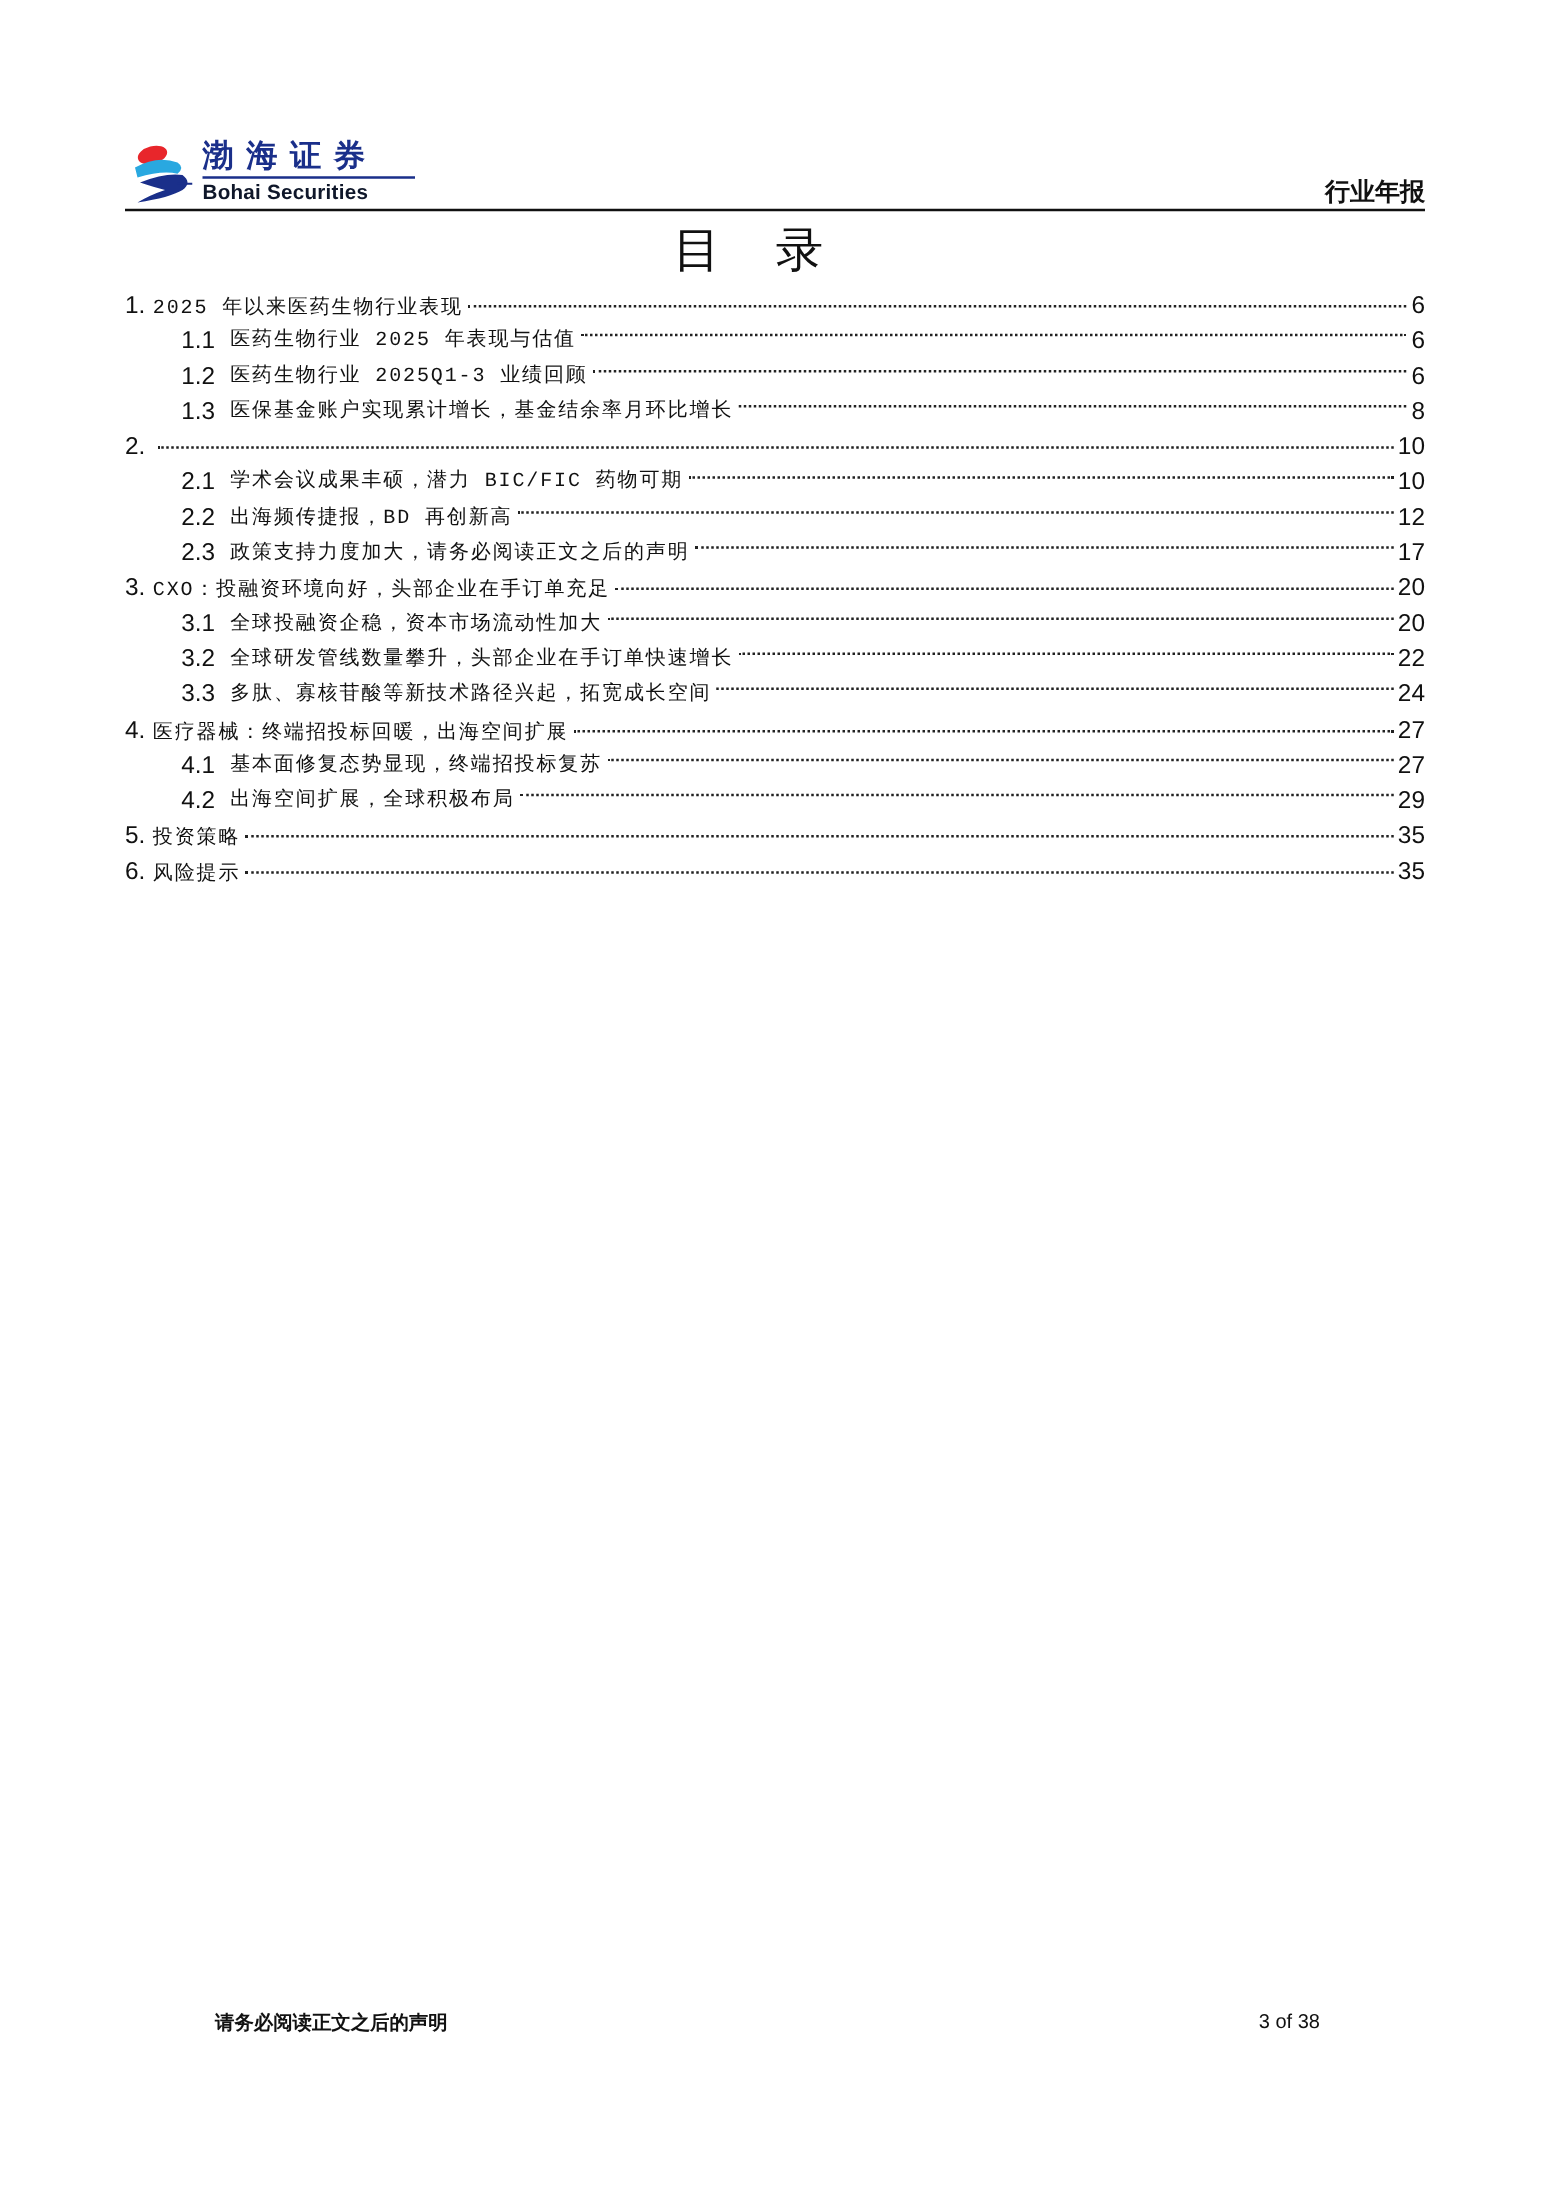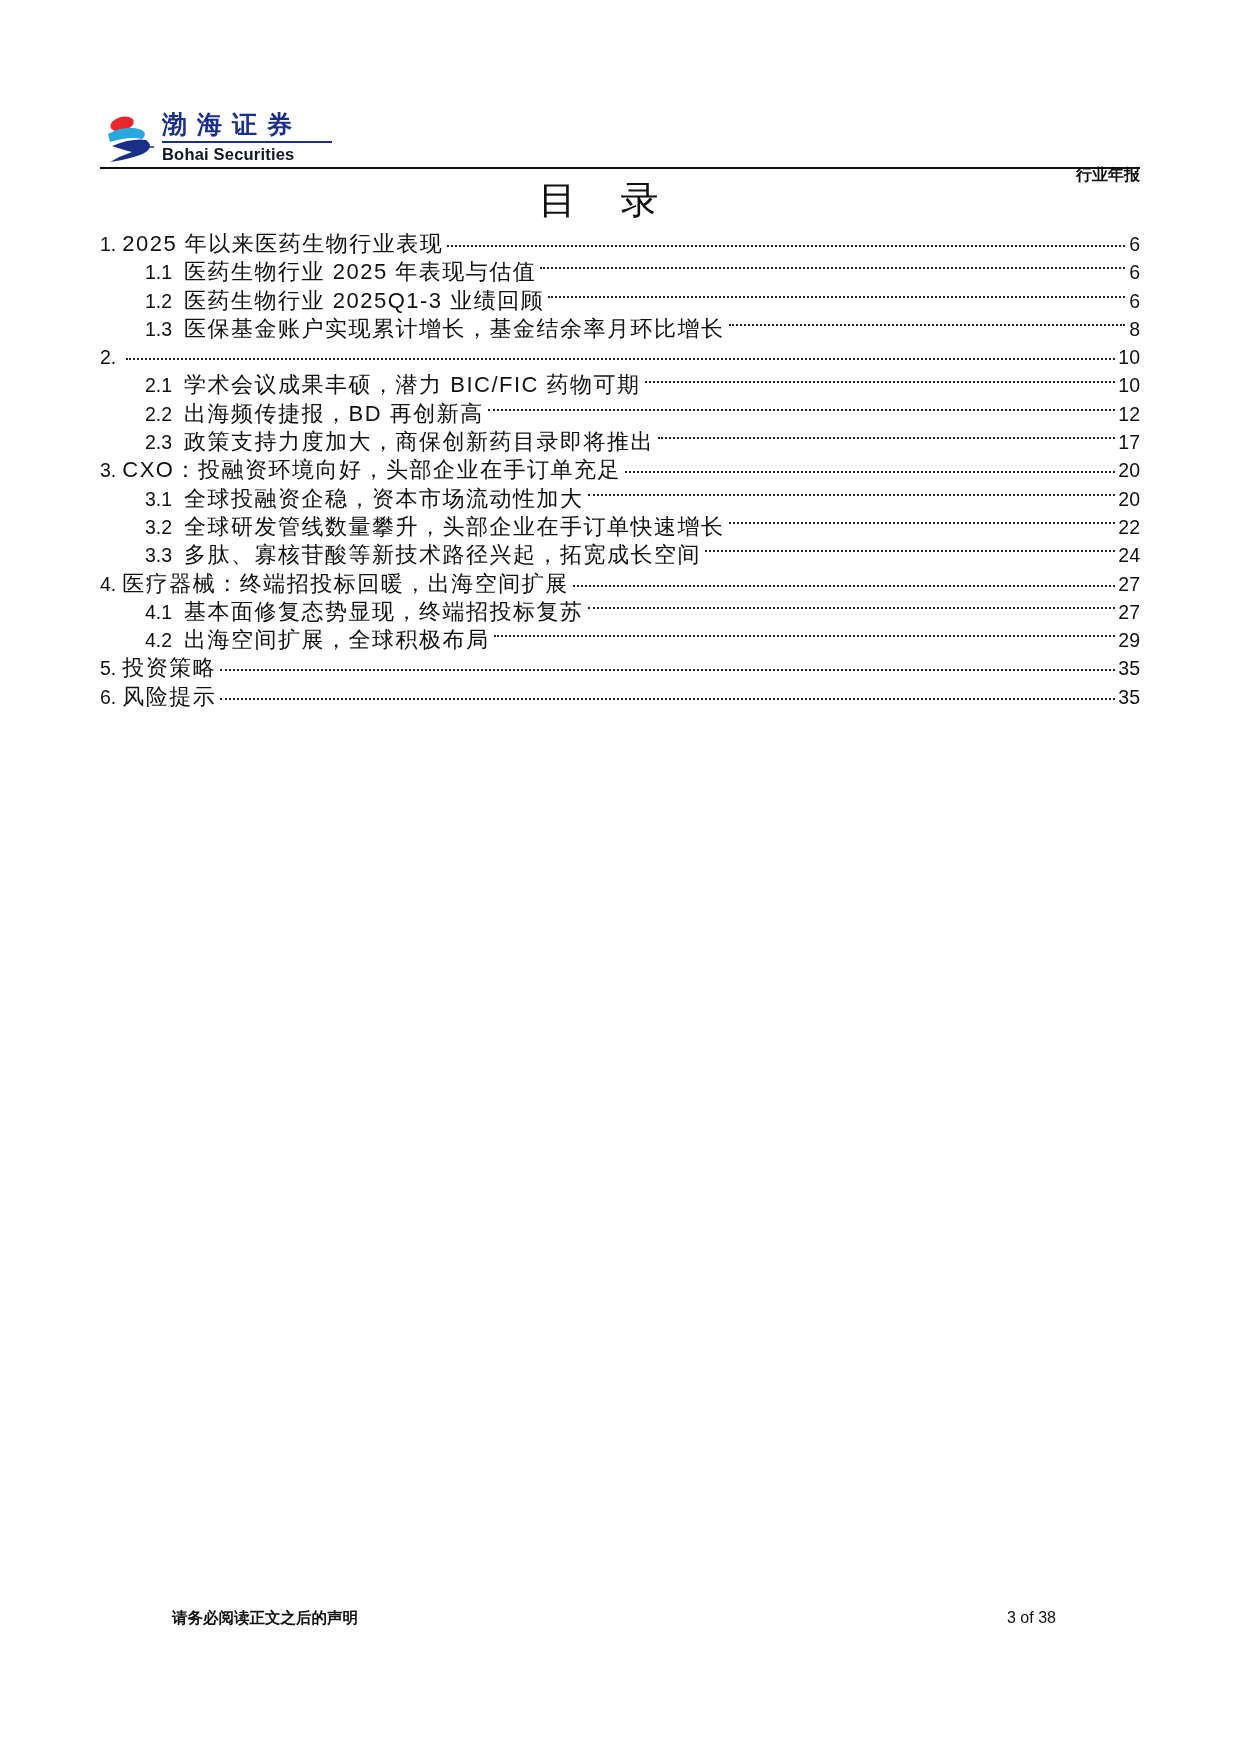--- a/index.html
+++ b/index.html
@@ -65,24 +65,23 @@
       color: #0f172a;
       line-height: 20px;
       letter-spacing: 0.2px;
     }
     .report-type {
       position: absolute;
       right: 0px;
       top: 42px;
       font-family: "DejaVu Serif", serif;
       font-weight: bold;
-      font-size: 16px;
+      font-size: 20px;
       color: #111;
       line-height: 22px;
-      margin-top: 22px;
     }
     .header-rule {
       position: absolute;
       left: 100px;
       top: 167px;
       width: 1040px;
       height: 1.5px;
       background: #111;
     }
     .toc-title {
@@ -118,22 +117,22 @@
       align-items: center;
     }
     .toc-num {
       font-family: "Liberation Sans", sans-serif;
       margin-right: 6px;
     }
     .toc-row.level-2 .toc-num {
       margin-right: 12px;
     }
     .toc-text {
-      font-family: Liberation Sans, sans-serif;
-      font-size: 22px;
+      font-family: Liberation Mono, monospace;
+      font-size: 16px;
       letter-spacing: 1.5px;
     }
     .toc-leader {
       flex: 1;
       border-bottom: 2px dotted #222;
       margin: 0 3px 0 4px;
       position: relative;
       top: -4px;
       min-width: 20px;
     }
@@ -221,21 +220,21 @@
       <span class="toc-page">10</span>
     </div>
     <div class="toc-row level-2">
       <span class="toc-num">2.2</span>
       <span class="toc-text">出海频传捷报，BD 再创新高</span>
       <span class="toc-leader"></span>
       <span class="toc-page">12</span>
     </div>
     <div class="toc-row level-2">
       <span class="toc-num">2.3</span>
-      <span class="toc-text">政策支持力度加大，商保创新药目录即将推出</span>
+      <span class="toc-text">政策支持力度加大，请务必阅读正文之后的声明</span>
       <span class="toc-leader"></span>
       <span class="toc-page">17</span>
     </div>
     <div class="toc-row level-1">
       <span class="toc-num">3.</span>
       <span class="toc-text">CXO：投融资环境向好，头部企业在手订单充足</span>
       <span class="toc-leader"></span>
       <span class="toc-page">20</span>
     </div>
     <div class="toc-row level-2">

